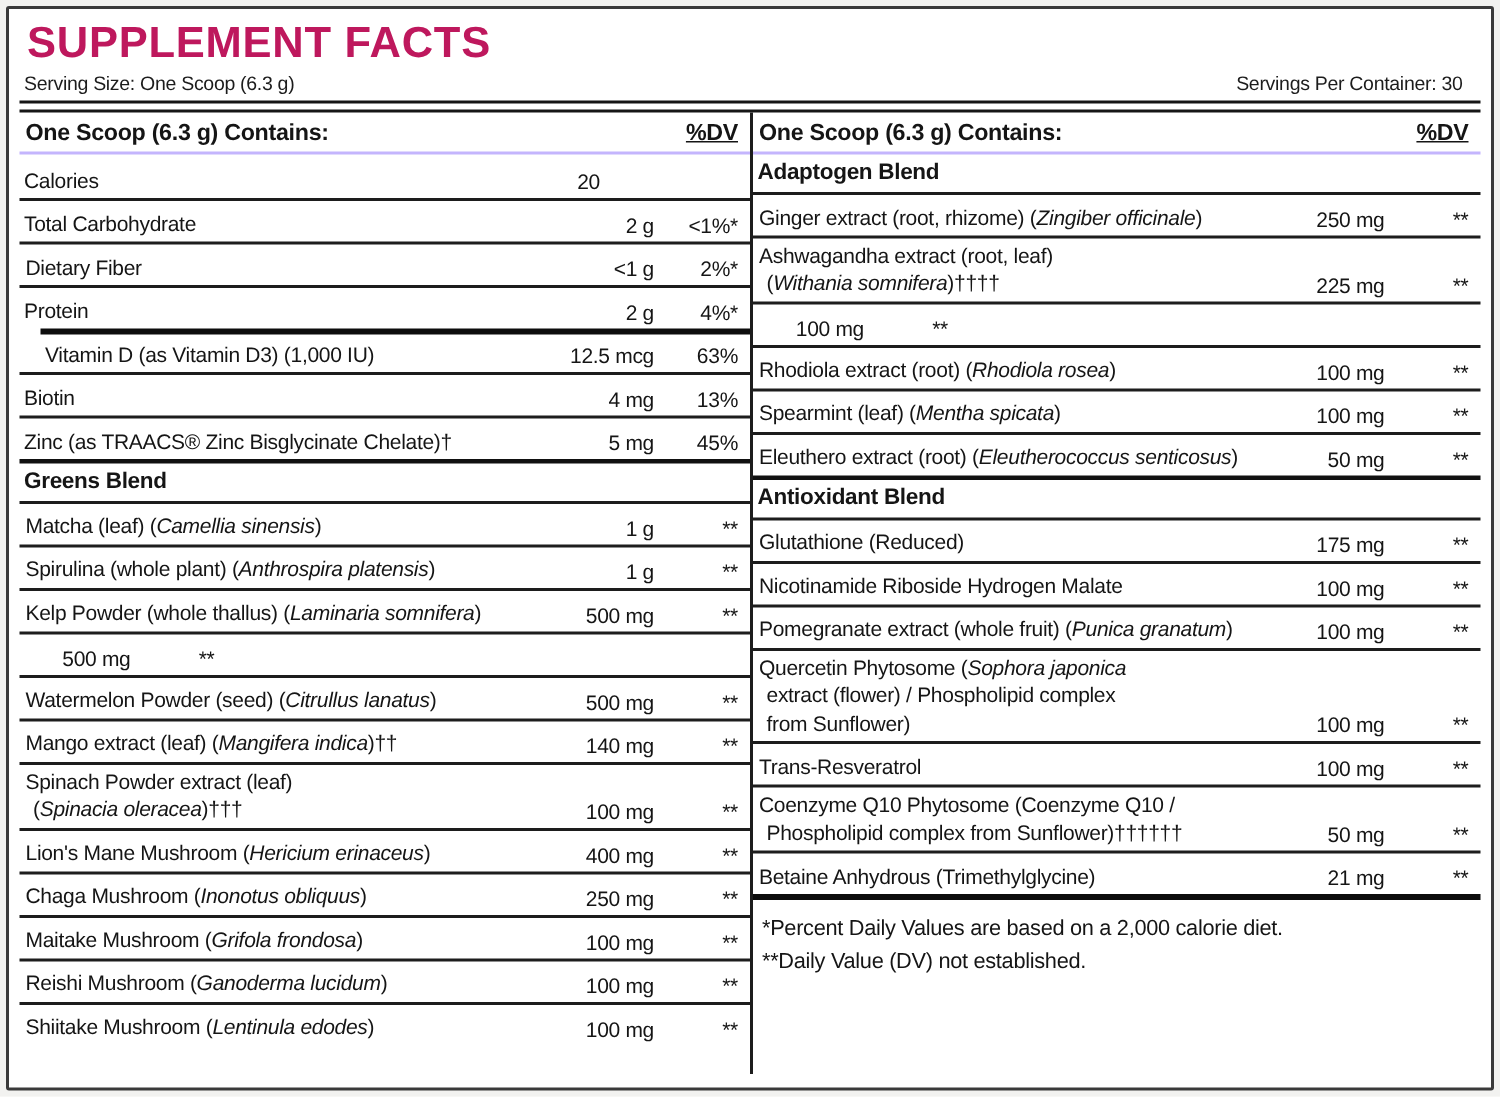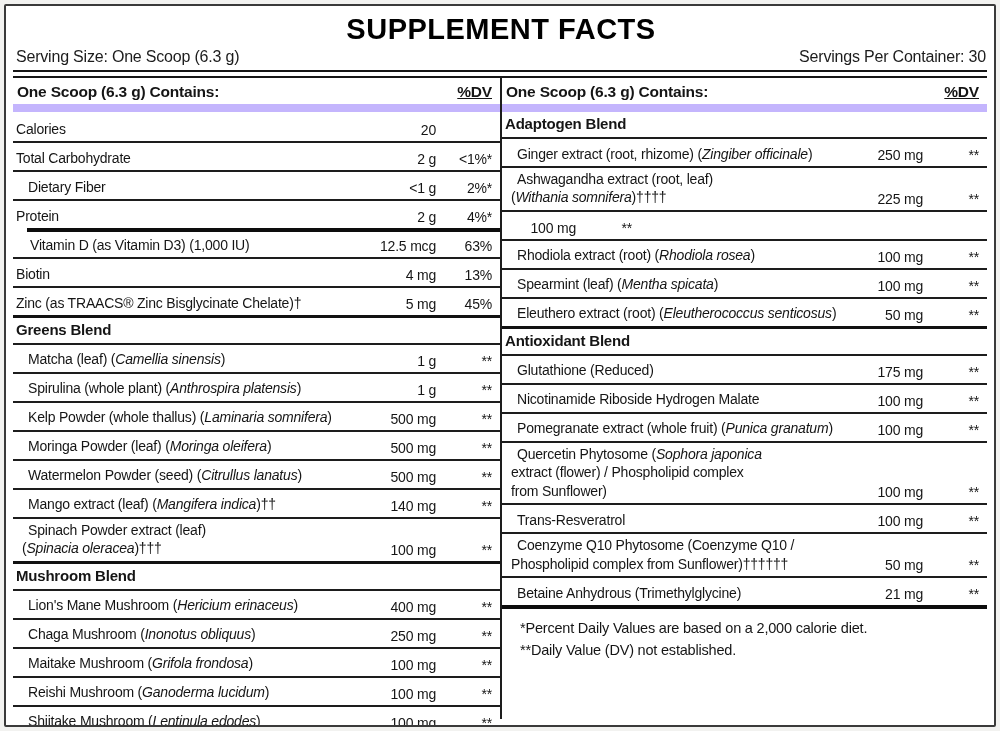--- a/index.html
+++ b/index.html
@@ -1,46 +1,46 @@
 <!DOCTYPE html>
 <html><head>
 <meta charset="utf-8">
 <style>
   * { box-sizing: border-box; margin: 0; padding: 0; }
   html,body { background:#f2f2f0; }
   body { font-family:"Liberation Sans", sans-serif; color:#151515; }
   .page { width:1000px; height:731px; background:#f2f2f0; padding:4px; }
   .label { width:100%; height:100%; background:#fff; border:2px solid #3a3a3a; border-radius:2px; padding:0 0 2px 0; overflow:hidden; }
 
-  .title { font-size:29px; font-weight:800; letter-spacing:.5px; color:#000000; padding:7px 10px 1px 12px;text-align:center; }
-  .serving-row { display:flex; justify-content:space-between; align-items:flex-start; font-size:16px; letter-spacing:-0.2px; padding:1px 8px 4px 10px; color:#1c1c1c; }
+  .title { font-size:29px; font-weight:800; letter-spacing:.5px; color:#be185d; padding:7px 10px 1px 12px; }
+  .serving-row { display:flex; justify-content:space-between; align-items:flex-start; font-size:13px; letter-spacing:-0.2px; padding:1px 19px 4px 10px; color:#1c1c1c; }
 
   .double-rule { height:8px; border-top:2.5px solid #161616; border-bottom:2.5px solid #161616; margin:0 7px; }
 
   .columns { display:flex; margin:0 7px; height:641px; }
   .col { width:50%; display:flex; flex-direction:column; }
   .col.right { border-left:2px solid #1d1d1d; }
 
-  .col-header { display:flex; justify-content:space-between; align-items:flex-start; font-weight:bold; font-size:15.5px; letter-spacing:-0.2px; padding:5px 6px 3px 4px; border-bottom:8px solid #c4b5fd; }
+  .col-header { display:flex; justify-content:space-between; align-items:flex-start; font-weight:bold; font-size:15.5px; letter-spacing:-0.2px; padding:5px 6px 3px 4px; border-bottom:2px solid #c4b5fd; }
   .col-header .dv-h { padding-right:2px;text-decoration:underline; }
 
   .rows { display:flex; flex-direction:column; }
   .row { display:flex; align-items:flex-end; min-height:29px; border-top:2px solid #1d1d1d; font-size:14px; letter-spacing:-0.2px; padding:2px 0 3px 0; }
-  .row.sep-none { border-top:none; }
+  .row.sep-none { border-top:none;gap:36px; }
   .row.sep-thick { border-top:3px solid #111; }
   .row.sep-xthick { border-top:4px solid #0d0d0d;margin-left:14px; }
   .row.t-section { min-height:25px; align-items:center; font-weight:bold; font-size:15px; }
   .name { flex:1; line-height:1.32; }
   .line.ind0 { padding-left:3px; }
-  .line.ind1 { padding-left:15px; }
+  .line.ind1 { padding-left:4px; }
   .line.ind2 { padding-left:9px; }
   .amt { width:74px; text-align:right; white-space:nowrap; }
   .dv { width:64px; text-align:right; white-space:nowrap; padding-right:8px; }
 
-  .footnotes { border-top:4px solid #0d0d0d; margin-top:0; padding:9px 4px 4px 18px; font-size:14.5px; letter-spacing:-0.2px; line-height:1.5; }
+  .footnotes { border-top:4px solid #0d0d0d; margin-top:0; padding:9px 4px 4px 6px; font-size:14.5px; letter-spacing:-0.2px; line-height:1.5; }
   i { font-style:italic; }
 </style>
 </head>
 <body>
 
 <div class="page">
   <div class="label">
 
     <div class="title">SUPPLEMENT FACTS</div>
 
@@ -128,23 +128,20 @@
               <div class="dv">**</div>
             </div>
             <div class="row t-item sep-thin">
               <div class="name">
                 <div class="line ind1">Kelp Powder (whole thallus) (<i>Laminaria somnifera</i>)</div>
               </div>
               <div class="amt">500 mg</div>
               <div class="dv">**</div>
             </div>
             <div class="row t-item sep-thin">
-              <div class="name">
-                <div class="line ind1">Moringa Powder (leaf) (<i>Moringa oleifera</i>)</div>
-              </div>
               <div class="amt">500 mg</div>
               <div class="dv">**</div>
             </div>
             <div class="row t-item sep-thin">
               <div class="name">
                 <div class="line ind1">Watermelon Powder (seed) (<i>Citrullus lanatus</i>)</div>
               </div>
               <div class="amt">500 mg</div>
               <div class="dv">**</div>
             </div>
@@ -155,25 +152,20 @@
               <div class="amt">140 mg</div>
               <div class="dv">**</div>
             </div>
             <div class="row t-item sep-thin">
               <div class="name">
                 <div class="line ind1">Spinach Powder extract (leaf)</div>
                 <div class="line ind2">(<i>Spinacia oleracea</i>)†††</div>
               </div>
               <div class="amt">100 mg</div>
               <div class="dv">**</div>
-            </div>
-            <div class="row t-section sep-thick">
-              <div class="name">
-                <div class="line ind0">Mushroom Blend</div>
-              </div>
             </div>
             <div class="row t-item sep-thin">
               <div class="name">
                 <div class="line ind1">Lion's Mane Mushroom (<i>Hericium erinaceus</i>)</div>
               </div>
               <div class="amt">400 mg</div>
               <div class="dv">**</div>
             </div>
             <div class="row t-item sep-thin">
               <div class="name">

